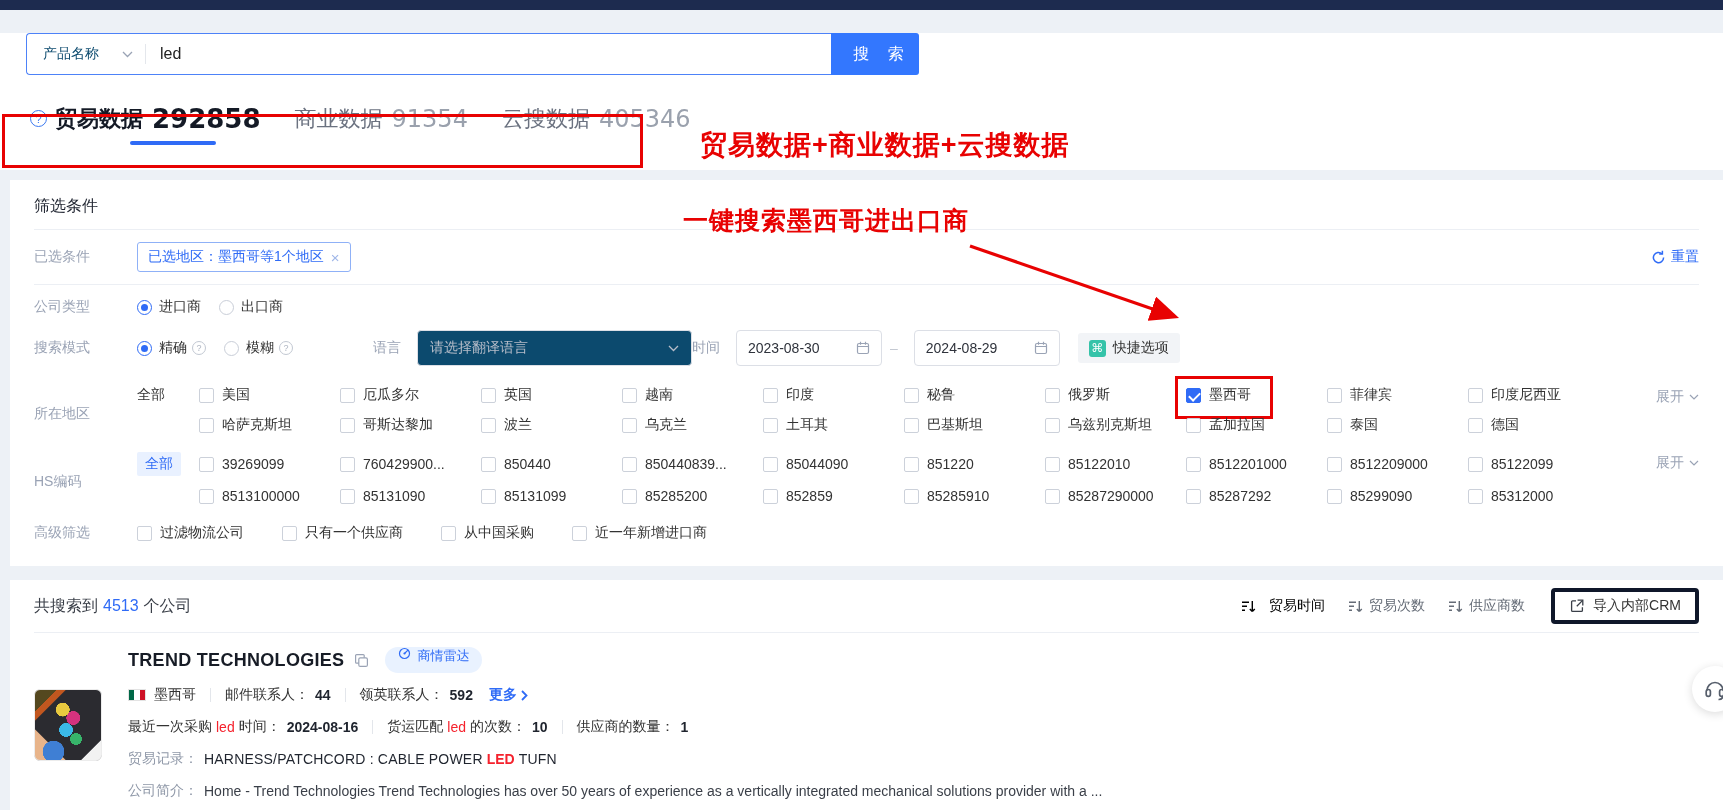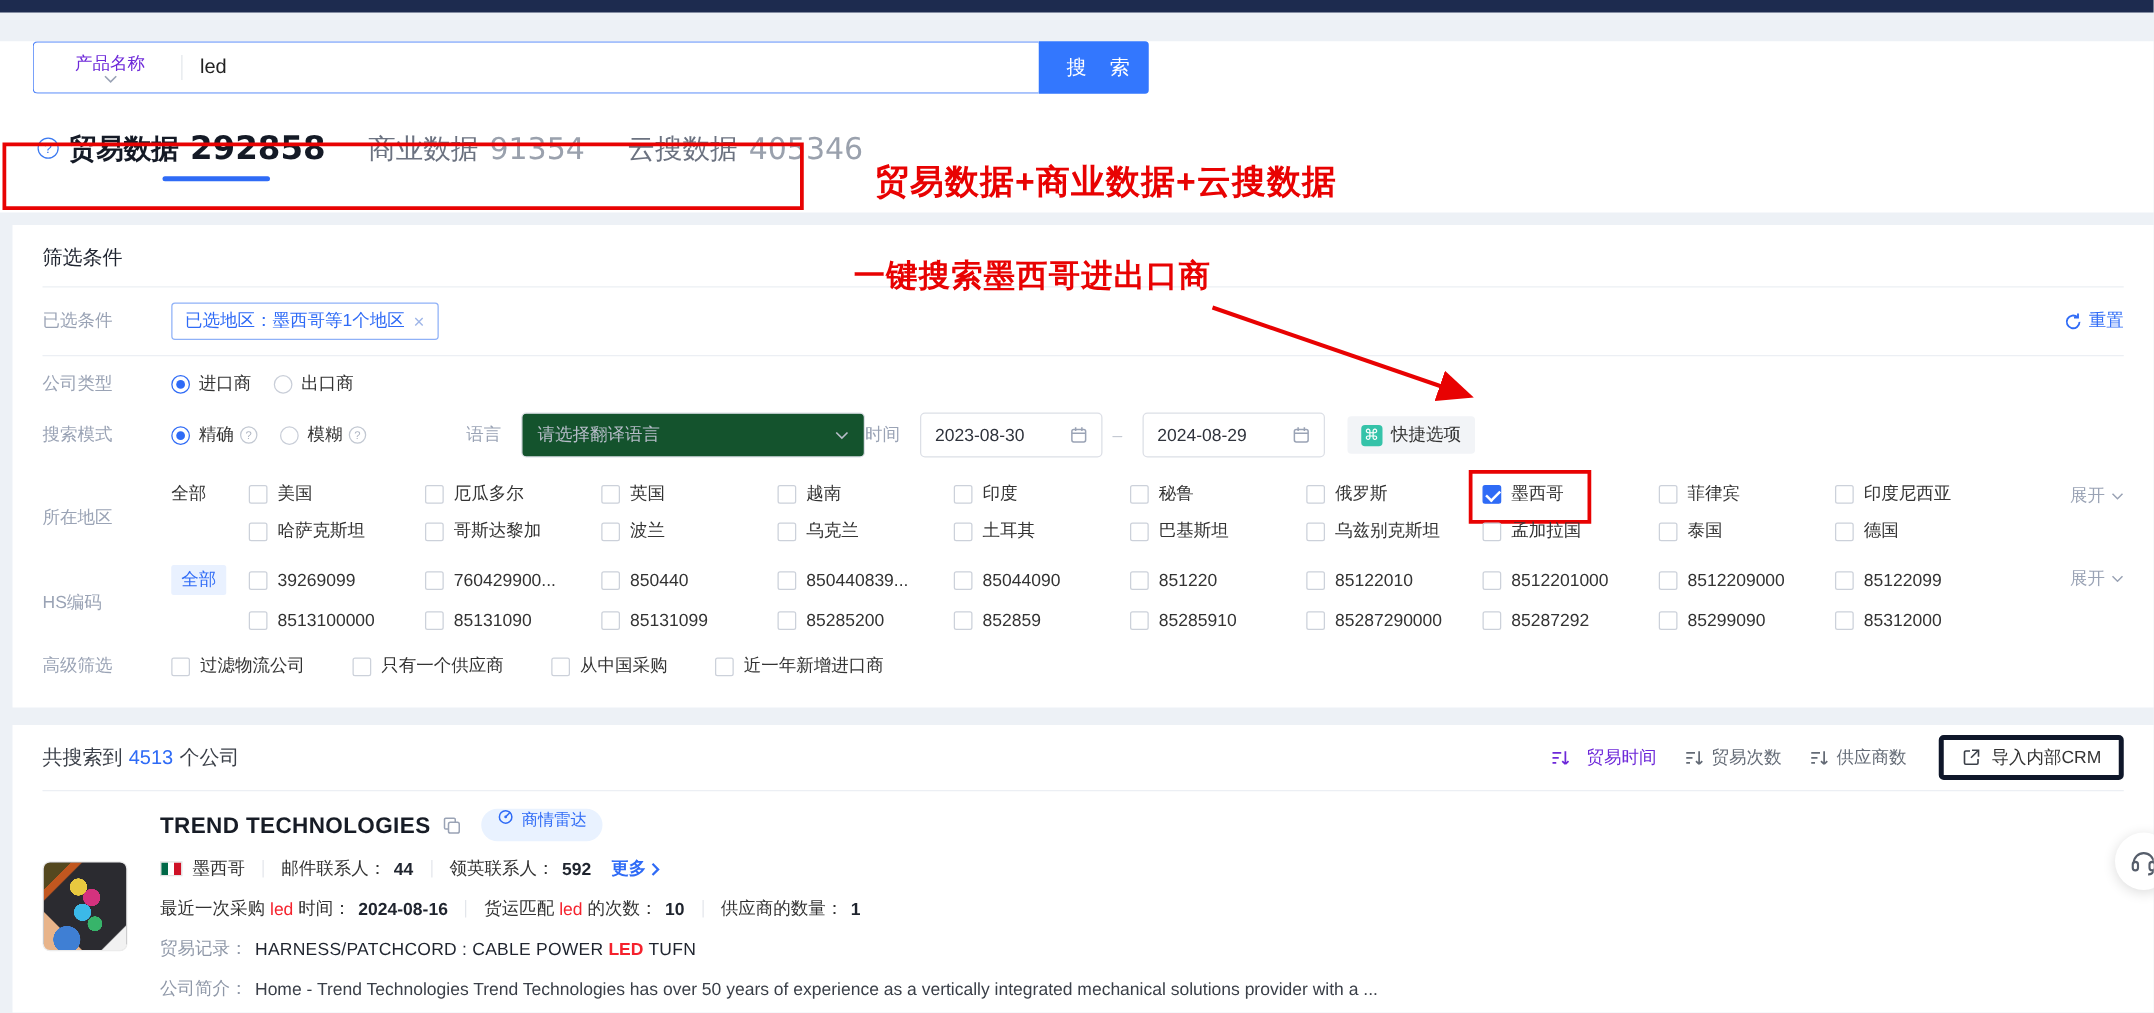--- a/index.html
+++ b/index.html
@@ -10,21 +10,21 @@
     font-family:"Liberation Sans","DejaVu Sans",sans-serif;
     font-size:14px; color:#333;
   }
   svg { display:block; }
 
   
   .navbar { height:10px; background:#1d2b4f; }
   .head { position:relative; height:137px; background:#fff; }
   .search-wrap { display:flex; margin:23px 0 0 26px; height:42px; width:893px; }
   .search-box { flex:1; display:flex; align-items:center; border:1px solid #4d82f8; border-right:none; border-radius:4px 0 0 4px; background:#fff; }
-  .search-select { width:118px; display:flex; align-items:center; justify-content:space-between; padding:0 12px 0 16px; color:#6d28d9; cursor:pointer;flex-direction:column; }
+  .search-select { width:118px; display:flex; align-items:center; justify-content:space-between; padding:0 12px 0 16px; color:#0c4a6e; cursor:pointer; }
   .search-divider { width:1px; height:20px; background:#e4e7ec; }
   .search-input { flex:1; border:none; outline:none; padding-left:14px; font-size:16px; color:#222; font-family:inherit; background:transparent; }
   .search-btn { width:88px; background:#3377fe; color:#fff; font-size:16px; border:none; border-radius:0 3px 3px 0; cursor:pointer; letter-spacing:7px; padding-left:14px; font-family:inherit; }
 
   .tabs { display:flex; align-items:center; height:57px; margin:15px 0 0 0; padding-left:30px; }
   .tab { position:relative; display:flex; align-items:center; height:100%; margin-right:34px; cursor:pointer; }
   .tab .help-opt { width:17px; height:17px; border-radius:50%; border:1px solid #3b79f0; color:#3b79f0; font-size:11px; display:flex; align-items:center; justify-content:center; margin-right:8px; }
   .tab .lbl { font-size:22px; color:#6b7280; }
   .tab .num { font-size:24px; color:#9aa1ad; margin-left:9px; font-family:"DejaVu Sans",sans-serif; }
   .tab.active .lbl { color:#141a26; font-weight:700; }
@@ -49,21 +49,21 @@
   .reset { margin-left:auto; display:flex; align-items:center; gap:5px; color:#2f6bf6; cursor:pointer; }
 
   .row-company { padding:13px 0 6px; }
   .row-mode { padding:8px 0 10px; }
   .radio-opt { display:inline-flex; align-items:center; margin-right:18px; cursor:pointer; }
   .radio { width:15px; height:15px; border-radius:50%; border:1px solid #c9ced8; background:#fff; position:relative; margin-right:7px; flex-shrink:0; }
   .radio.on { border-color:#2f6bf6; }
   .radio.on::after { content:""; position:absolute; inset:3px; border-radius:50%; background:#2f6bf6; }
   .help-opt.gray { width:14px; height:14px; border-radius:50%; border:1px solid #c2c8d2; color:#aeb5c2; font-size:9px; display:inline-flex; align-items:center; justify-content:center; margin-left:5px; }
   .lang-label { margin-left:62px; color:#9aa3b5; }
-  .sel { width:275px; height:36px; margin-left:16px; border:1px solid #dcdfe6; border-radius:4px; display:flex; align-items:center; justify-content:space-between; padding:0 12px; color:#b7bdc9; cursor:pointer; background:#14532d; }
+  .sel { width:275px; height:36px; margin-left:16px; border:1px solid #dcdfe6; border-radius:4px; display:flex; align-items:center; justify-content:space-between; padding:0 12px; color:#b7bdc9; cursor:pointer; background:#0c4a6e; }
   .time-label { color:#9aa3b5; }
   .date { width:146px; height:36px; margin-left:16px; border:1px solid #dcdfe6; border-radius:4px; display:flex; align-items:center; justify-content:space-between; padding:0 11px; color:#2f333c; cursor:pointer; background:#fff; }
   .date-dash { margin-left:8px; color:#c4c9d2; }
   .quick { height:30px; margin-left:18px; background:#f2f4f7; border:none; border-radius:3px; display:flex; align-items:center; gap:7px; padding:0 11px; font-size:14px; color:#333; cursor:pointer; font-family:inherit; }
   .cmd { width:17px; height:17px; background:#35c3a9; color:#fff; border-radius:3px; font-size:12px; display:flex; align-items:center; justify-content:center; }
 
   .cb-block { flex:1; padding:4px 0 2px; }
   .cb-line { display:flex; align-items:center; position:relative; padding:6px 0; }
   .all-slot { width:62px; flex-shrink:0; color:#333; }
   .hs-all { display:inline-block; color:#2f6bf6; background:#e9f1ff; border-radius:2px; padding:3px 8px; cursor:pointer; }
@@ -77,21 +77,21 @@
   .expand { position:absolute; right:0; top:8px; display:flex; align-items:center; gap:5px; color:#9aa3b5; cursor:pointer; }
   .row-adv { padding:12px 0 10px; }
 
   
   .panel2 { background:#fff; margin:14px 0 0 10px; padding:0 24px; }
   .res-head { display:flex; align-items:center; height:52px; }
   .res-sum { font-size:16px; color:#3a3f48; }
   .res-sum b { color:#2f6bf6; font-weight:400; padding:0 5px; }
   .sorts { margin-left:auto; display:flex; align-items:center; gap:23px; }
   .sort { display:flex; align-items:center; gap:6px; color:#646b76; background:none; border:none; font-size:14px; cursor:pointer; font-family:inherit; }
-  .sort.active { color:#6d28d9;gap:13px; }
+  .sort.active { color:#000000;gap:13px; }
   .crm { margin-left:26px; height:36px; border:4px solid #0f172a; border-radius:4px; background:#fff; display:flex; align-items:center; gap:8px; padding:0 14px; font-size:14px; color:#333; cursor:pointer; font-family:inherit; }
 
   .card { display:flex; padding:14px 0 12px; border-bottom:1px solid #eceff4; }
   .thumb { width:68px; height:72px; margin-top:42px; border:1px solid #ececec; border-radius:6px; flex-shrink:0; overflow:hidden;
     background:
       radial-gradient(circle 7px at 42% 28%, #e8c93f 97%, transparent),
       radial-gradient(circle 7px at 58% 40%, #d4327e 97%, transparent),
       radial-gradient(circle 7px at 47% 57%, #3bb9e8 97%, transparent),
       radial-gradient(circle 6px at 62% 70%, #37b46a 97%, transparent),
       radial-gradient(circle 11px at 28% 88%, #3f7fd4 97%, transparent),

